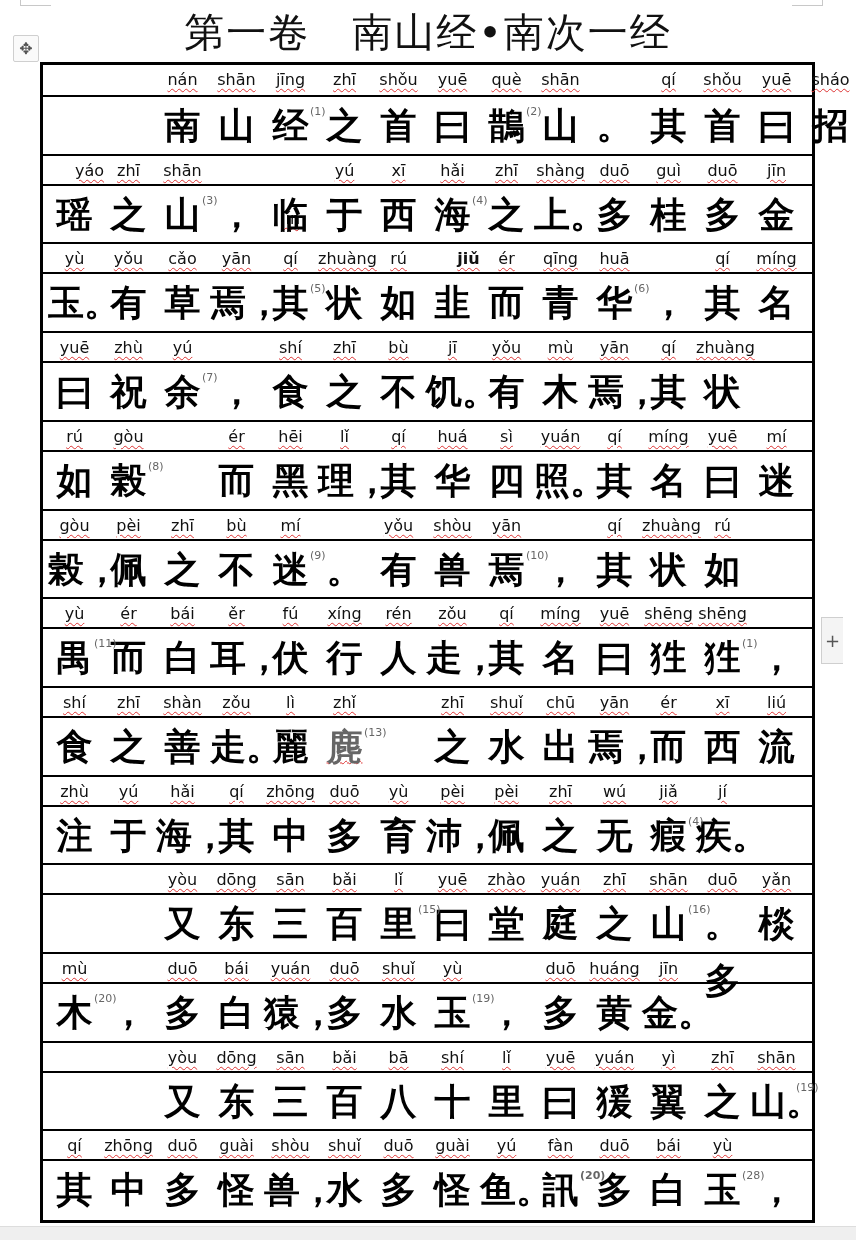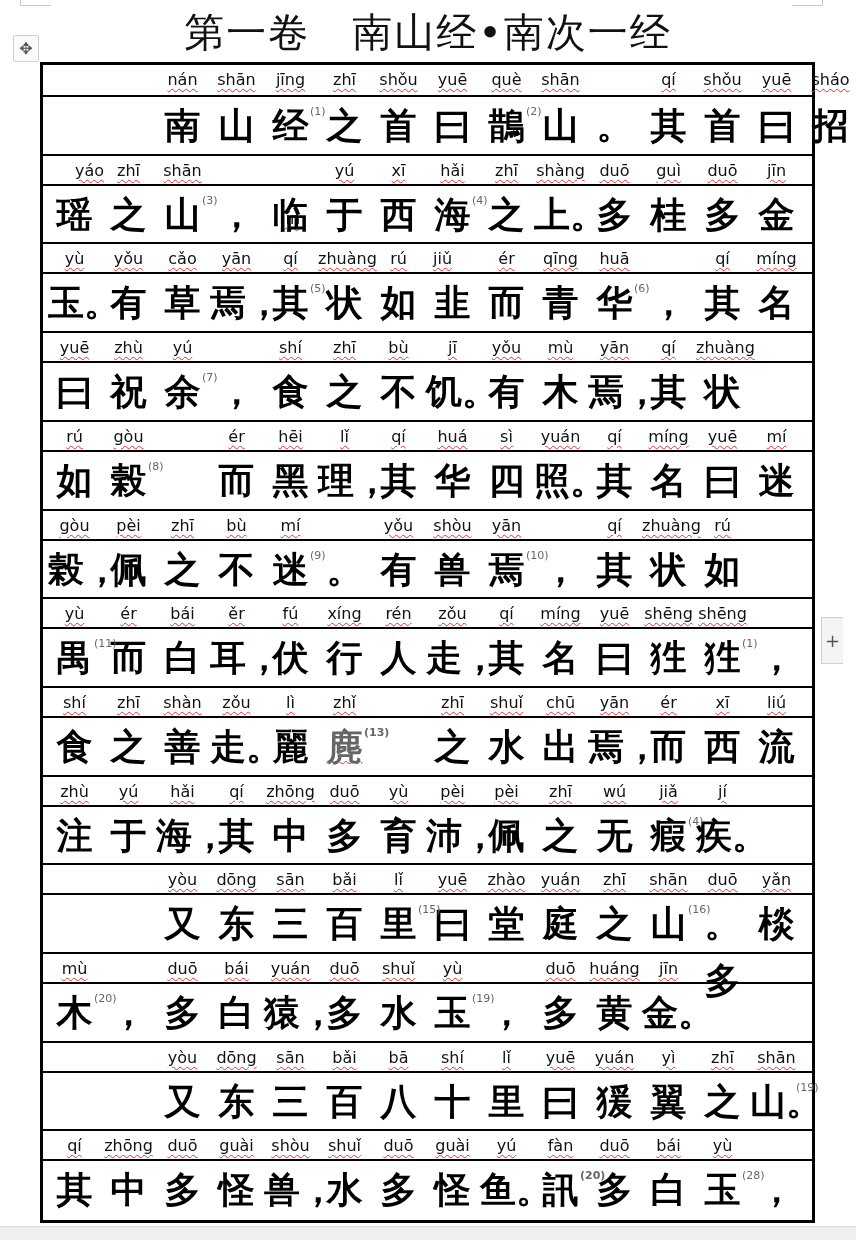--- a/index.html
+++ b/index.html
@@ -133,21 +133,21 @@
       <span class="note" style="left: 429px;">(4)</span>
     </div>
     <div class="row pinyin divider-top" style="top: 177.4px;">
       <span class="cell py spell" style="left: 5px;">yù</span>
       <span class="cell py spell" style="left: 59px;">yǒu</span>
       <span class="cell py spell" style="left: 113px;">cǎo</span>
       <span class="cell py spell" style="left: 167px;">yān</span>
       <span class="cell py spell" style="left: 221px;">qí</span>
       <span class="cell py spell" style="left: 275px;">zhuàng</span>
       <span class="cell py spell" style="left: 329px;">rú</span>
-      <span class="cell py spell" style="left: 373px;">jiǔ</span>
+      <span class="cell py spell" style="left: 399px; font-weight: bold;">jiǔ</span>
       <span class="cell py spell" style="left: 437px;">ér</span>
       <span class="cell py spell" style="left: 491px;">qīng</span>
       <span class="cell py spell" style="left: 545px;">huā</span>
       <span class="cell py" style="left: 599px;"></span>
       <span class="cell py spell" style="left: 653px;">qí</span>
       <span class="cell py spell" style="left: 707px;">míng</span>
     </div>
     <div class="row hanzi divider-top" style="top: 207.4px;">
       <span class="cell hz" style="left: 5px;">玉。</span>
       <span class="cell hz" style="left: 59px;">有</span>
@@ -324,21 +324,21 @@
       <span class="cell hz" style="left: 221px;">麗</span>
       <span class="cell hz spell" style="left: 275px;">麂</span>
       <span class="cell hz" style="left: 329px;"></span>
       <span class="cell hz" style="left: 383px;">之</span>
       <span class="cell hz" style="left: 437px;">水</span>
       <span class="cell hz" style="left: 491px;">出</span>
       <span class="cell hz" style="left: 545px;">焉，</span>
       <span class="cell hz" style="left: 599px;">而</span>
       <span class="cell hz" style="left: 653px;">西</span>
       <span class="cell hz" style="left: 707px;">流</span>
-      <span class="note" style="left: 321px; font-weight: bold;">(13)</span>
+      <span class="note" style="left: 321px;">(13)</span>
     </div>
     <div class="row pinyin divider-top" style="top: 709.6px;">
       <span class="cell py spell" style="left: 5px;">zhù</span>
       <span class="cell py spell" style="left: 59px;">yú</span>
       <span class="cell py spell" style="left: 113px;">hǎi</span>
       <span class="cell py spell" style="left: 167px;">qí</span>
       <span class="cell py spell" style="left: 221px;">zhōng</span>
       <span class="cell py spell" style="left: 275px;">duō</span>
       <span class="cell py spell" style="left: 329px;">yù</span>
       <span class="cell py spell" style="left: 383px;">pèi</span>

